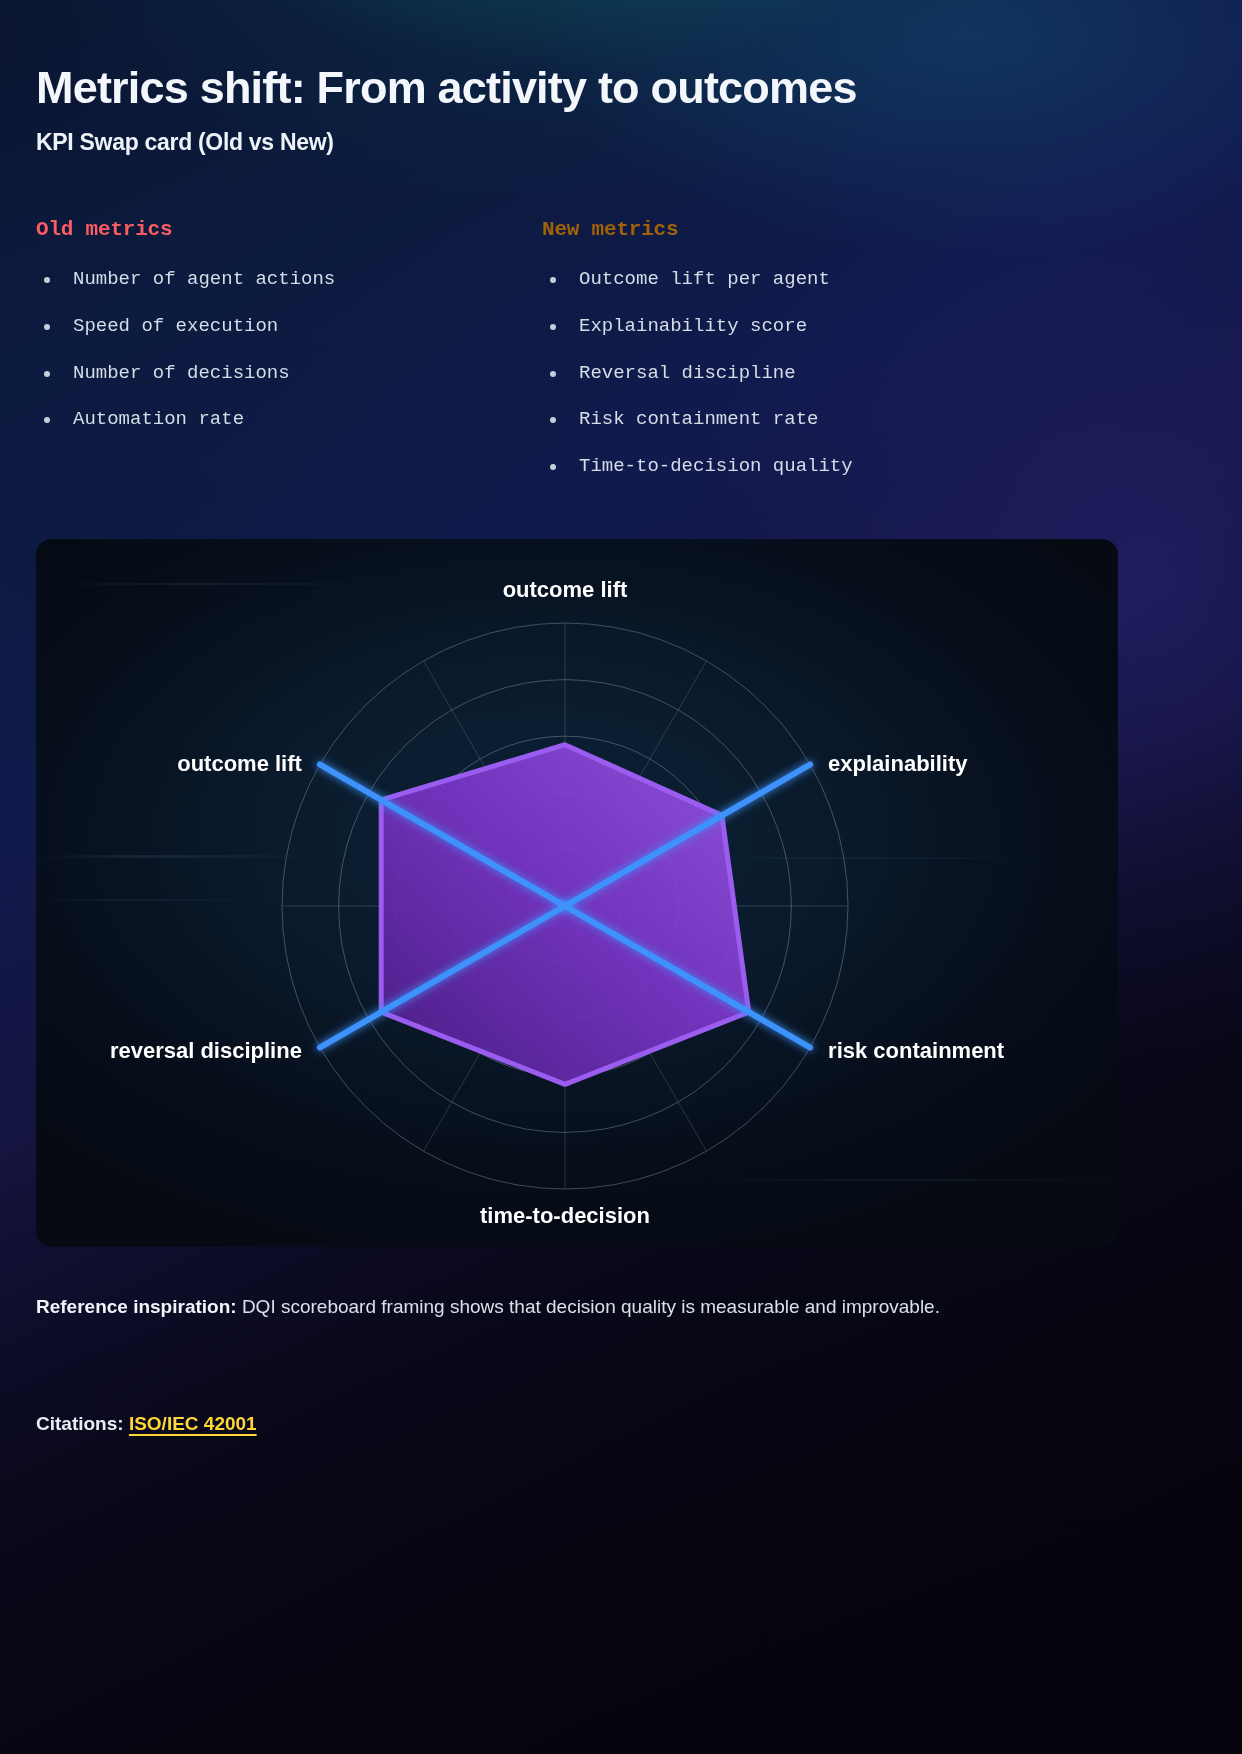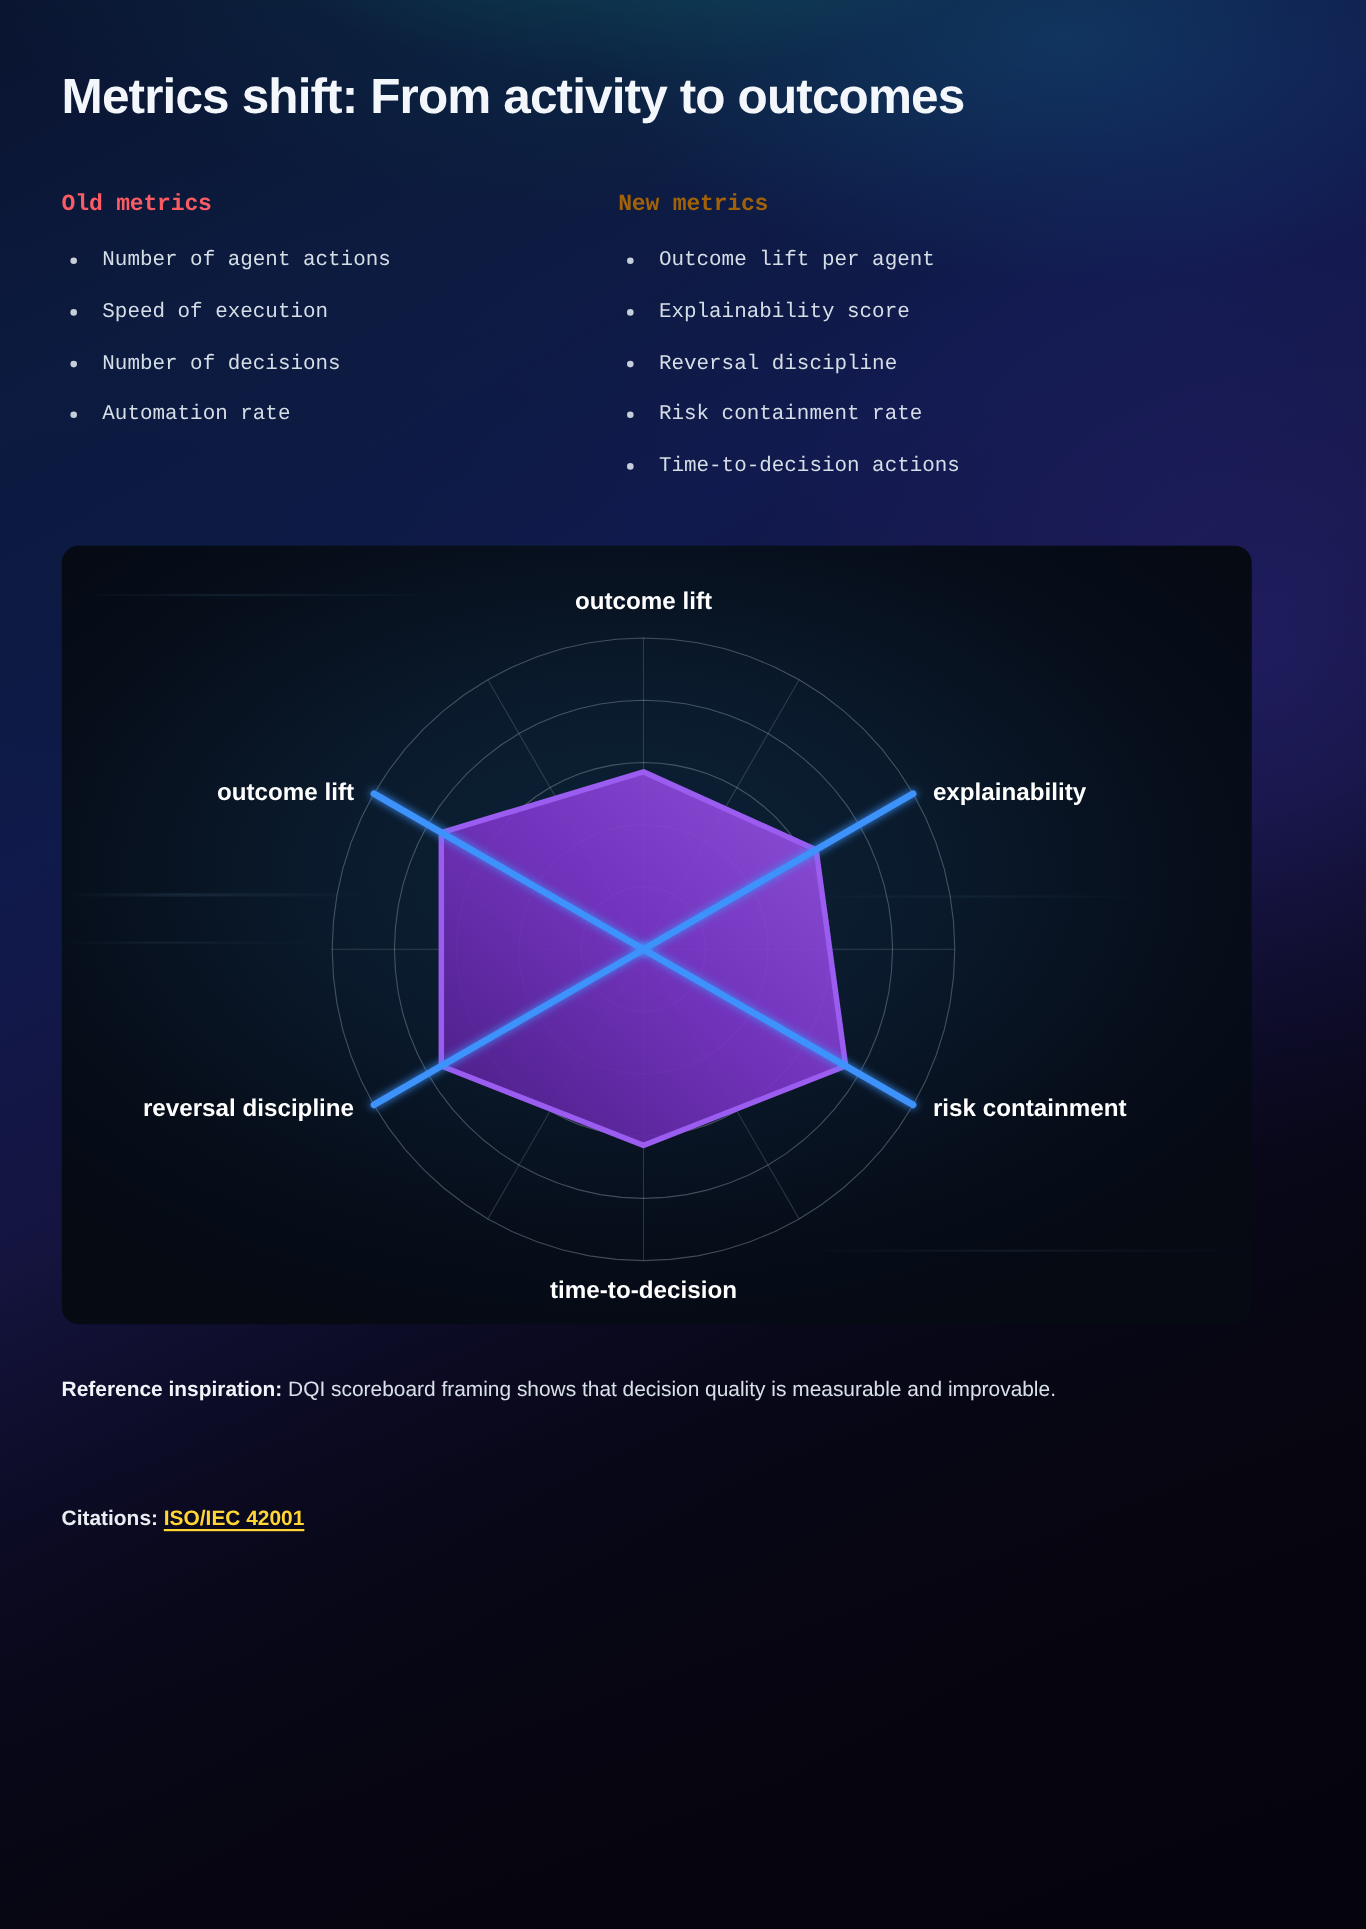--- a/index.html
+++ b/index.html
@@ -34,21 +34,21 @@
     content: "";
     position: absolute;
     inset: 0;
     background: linear-gradient(160deg, rgba(0,0,0,0) 52%, rgba(5,4,12,0.55) 74%, rgba(5,4,12,0.92) 100%);
     pointer-events: none;
   }
 
   .content {
     position: relative;
     z-index: 4;
-    padding: 0 56px;
+    padding: 0 36px;
   }
 
   
   .page-title {
     font-size: 45px;
     font-weight: 700;
     letter-spacing: -0.8px;
     color: #f3f7fb;
     padding-top: 63px;
     line-height: 1.12;
@@ -175,41 +175,42 @@
   }
 </style>
 </head>
 <body>
 
 <div id="page"></div>
 
 <div class="content">
 
   <h1 class="page-title">Metrics shift: From activity to outcomes</h1>
+  <h2 class="page-subtitle">KPI Swap card (Old vs New)</h2>
 
   <div class="metrics-row">
 
     <div class="metrics-col">
       <div class="col-heading old">Old metrics</div>
       <ul class="metrics-list">
         <li>Number of agent actions</li>
         <li>Speed of execution</li>
         <li>Number of decisions</li>
         <li>Automation rate</li>
       </ul>
     </div>
 
     <div class="metrics-col">
       <div class="col-heading new">New metrics</div>
       <ul class="metrics-list">
         <li>Outcome lift per agent</li>
         <li>Explainability score</li>
         <li>Reversal discipline</li>
         <li>Risk containment rate</li>
-        <li>Time-to-decision actions</li>
+        <li>Time-to-decision quality</li>
       </ul>
     </div>
 
   </div>
 
 
   <div class="radar-card">
     <div class="streaks"></div>
     <div class="streaks2"></div>
     <svg class="radar-svg" id="radar-svg" viewBox="0 0 1082 708" xmlns="http://www.w3.org/2000/svg">

